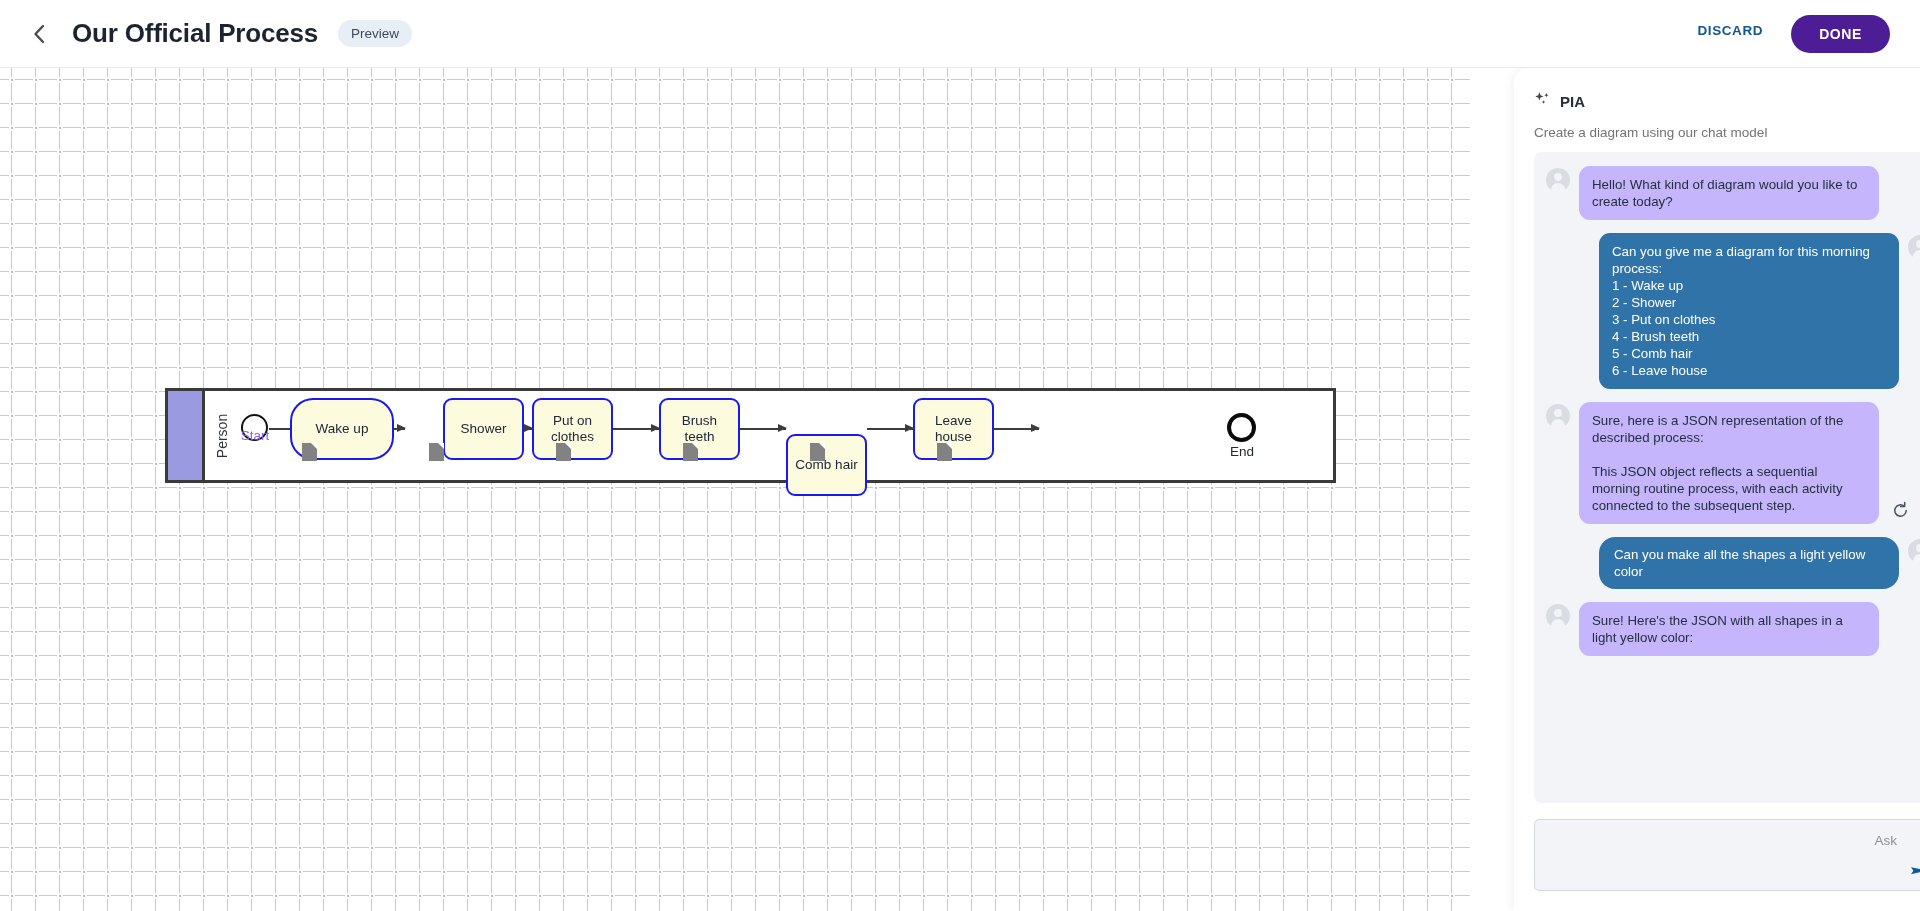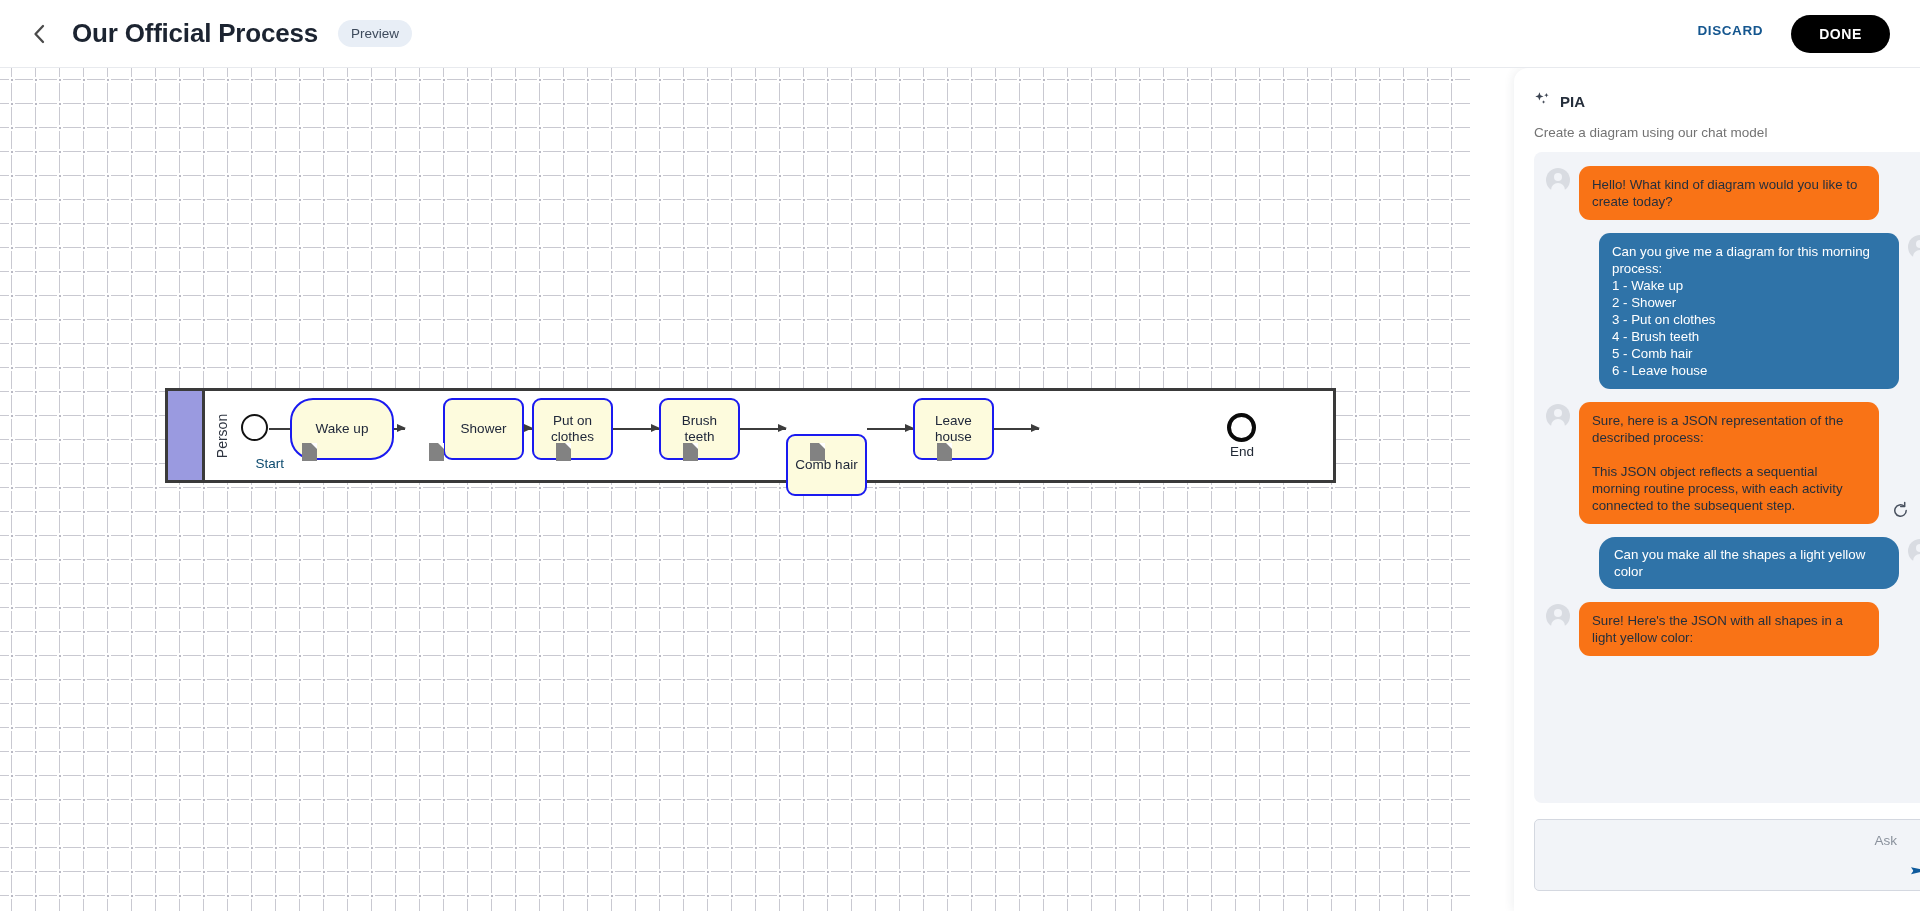--- a/index.html
+++ b/index.html
@@ -43,21 +43,21 @@
     display: flex; align-items: flex-start; gap: 24px;
   }
   .discard-btn {
     background: none; border: none;
     color: #14568f; font-size: 13.5px; font-weight: 600;
     letter-spacing: 0.6px; cursor: pointer;
     font-family: "Liberation Sans", sans-serif;
     padding: 8px 4px;
   }
   .done-btn {
-    background: #000000; color: #fff; border: none;
+    background: #4c1d95; color: #fff; border: none;
     font-size: 14px; font-weight: 700; letter-spacing: 0.6px;
     padding: 11px 28px; border-radius: 22px; cursor: pointer;
     font-family: "Liberation Sans", sans-serif;
   }
 
   
   .canvas {
     position: absolute; left: 0; top: 68px;
     width: 1470px; height: 843px;
     background-color: #ffffff;
@@ -110,23 +110,23 @@
   }
 
   
   .start-event {
     position: absolute; left: 36px; top: 23px;
     width: 27px; height: 27px;
     border: 2.2px solid #121212; border-radius: 50%;
     background: #ffffff;
   }
   .start-label {
-    position: absolute; left: 21px; top: 65px;
-    font-size: 13.5px; color: #0c4a6e;
-    width: 58px; text-align: right;
+    position: absolute; left: 21px; top: 37px;
+    font-size: 13.5px; color: #8b5cf6;
+    width: 58px; text-align: center;
   }
   
   .end-event {
     position: absolute; left: 1022px; top: 22px;
     width: 29px; height: 29px;
     border: 4.2px solid #0a0a0a; border-radius: 50%;
     background: #ffffff;
   }
   .end-label {
     position: absolute; left: 1008px; top: 53px;
@@ -224,21 +224,21 @@
   }
 
   .bubble {
     max-width: 300px;
     font-size: 13.3px; line-height: 1.28;
     padding: 10px 13px;
     white-space: pre-line;
     position: relative;
   }
   .bubble.bot {
-    background: #f97316; color: #262f3c;
+    background: #c4b5fd; color: #262f3c;
     border-radius: 11px;
   }
   .bubble.user {
     background: #2f73a8; color: #ffffff;
     border-radius: 11px;
   }
   .bubble.pill { border-radius: 16px; padding: 9px 15px; }
 
   .regen-icon {
     position: absolute; right: -31px; bottom: 4px;

